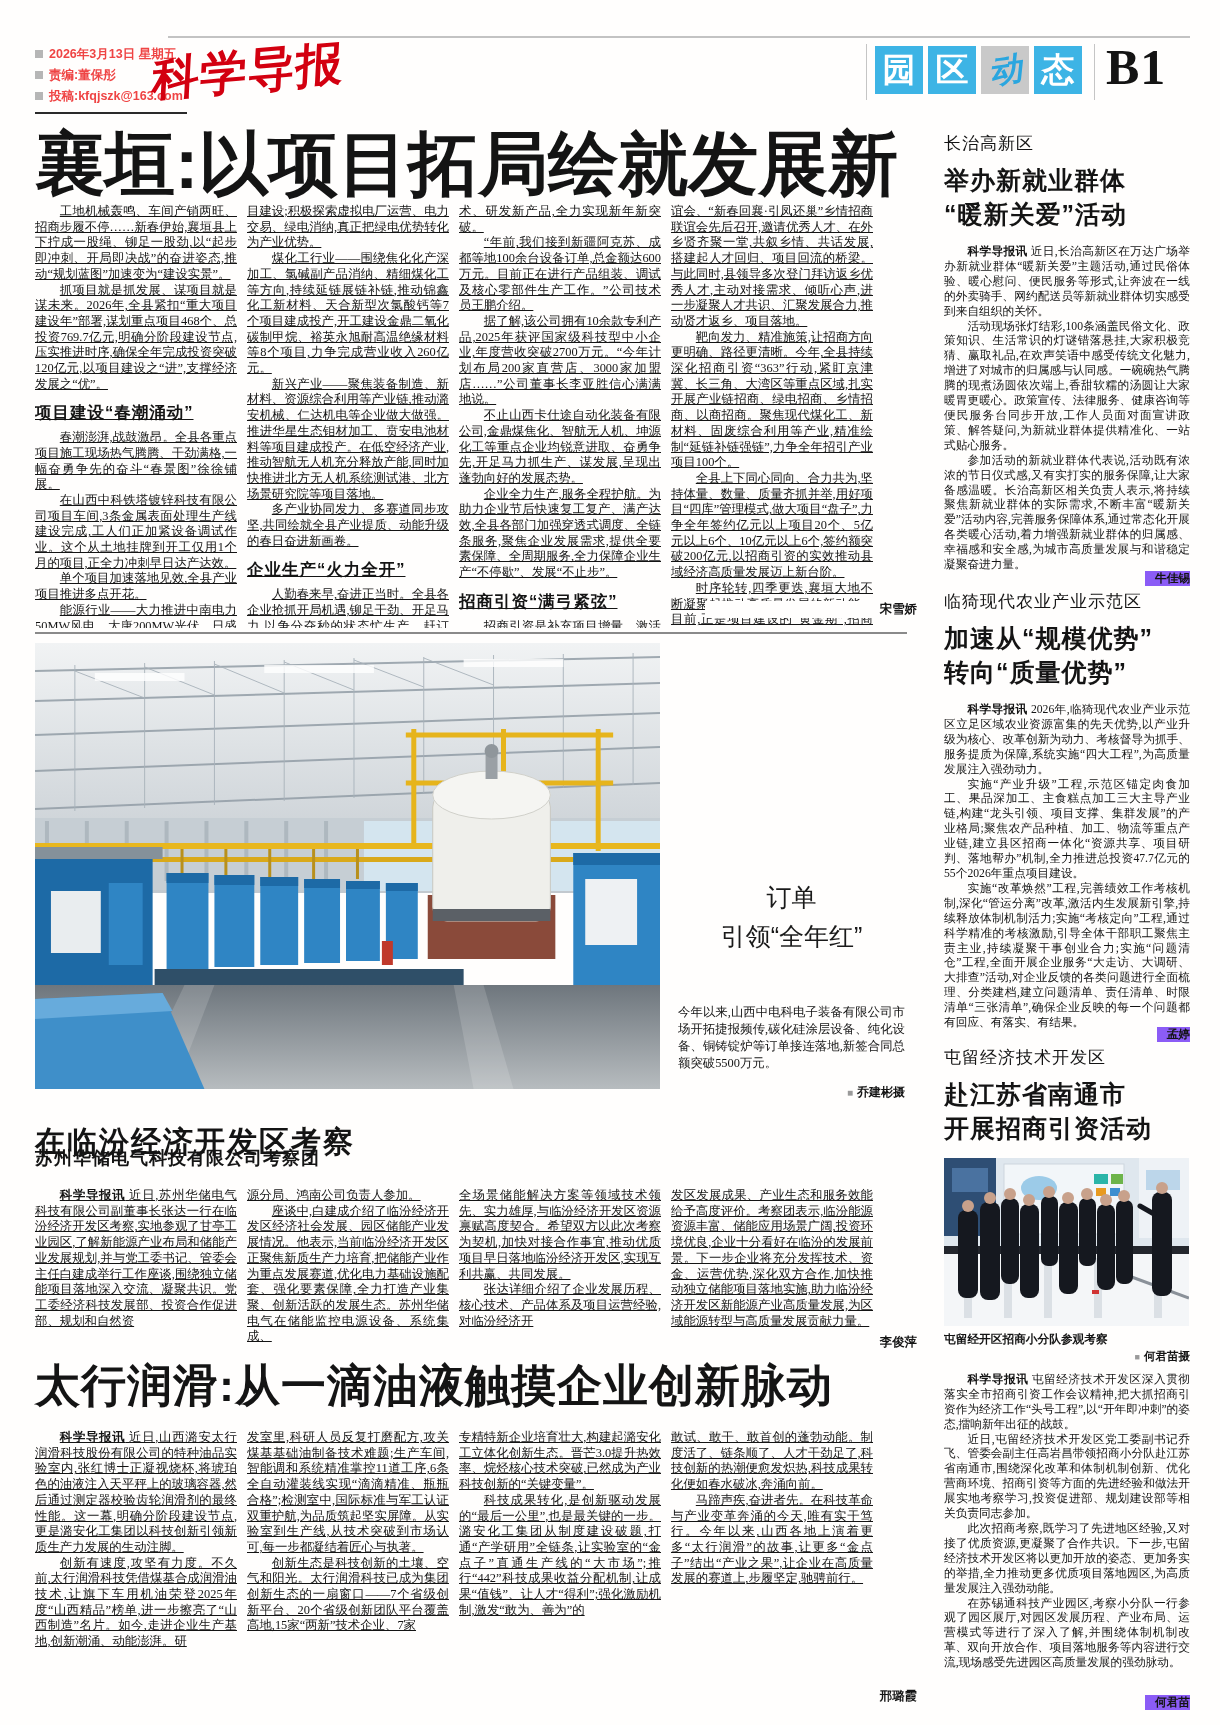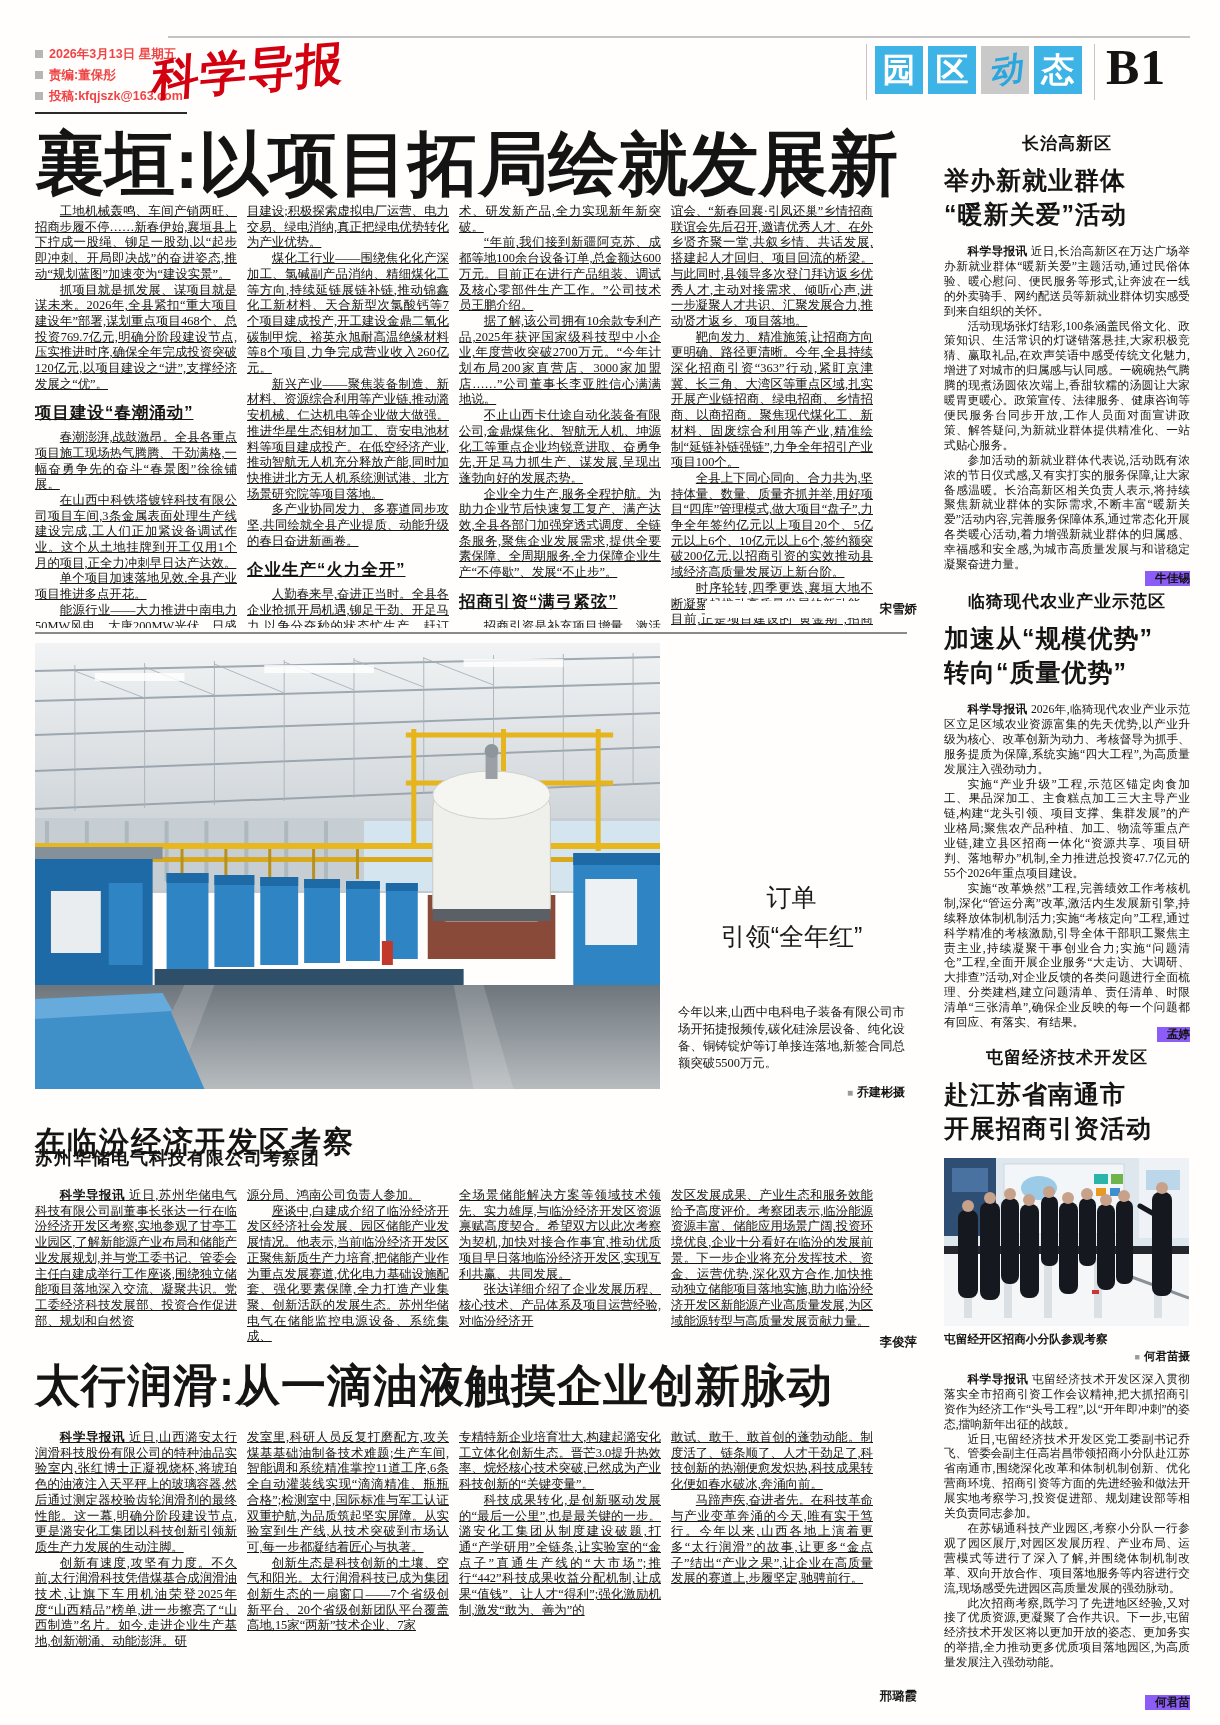--- a/index.html
+++ b/index.html
@@ -44,21 +44,21 @@
            line-height:17px;text-align:justify;}
   .capcredit{margin-top:12px;text-align:right;font-size:12px;font-weight:bold;}
   .capcredit .gs{color:#9a9a9a;font-size:10px;margin-right:4px;}
   
   .kick{position:absolute;left:35px;font-size:18px;font-weight:bold;letter-spacing:1px;}
   .midhl{position:absolute;left:35px;top:1122px;font-size:30px;font-weight:800;letter-spacing:2px;}
   .bothl{position:absolute;left:35px;top:1356px;font-size:45px;font-weight:900;
          letter-spacing:1px;white-space:nowrap;}
   
   .sb{position:absolute;left:944px;width:246px;overflow:hidden;}
-  .sb .skick{font-size:17px;font-weight:bold;margin:0 0 8px;letter-spacing:1px;text-align:center;}
+  .sb .skick{font-size:17px;font-weight:normal;margin:0 0 8px;letter-spacing:1px;}
   .sb .shl{font-size:25px;font-weight:800;line-height:34px;letter-spacing:1px;margin:0 0 13px;}
   .sb p{margin:0;text-indent:2em;font-family:"Liberation Serif","DejaVu Serif",serif;
         font-size:11.7px;line-height:14.9px;text-align:justify;}
   .sbyl{position:absolute;right:0;bottom:0;font-weight:bold;font-size:11.7px;
         background:#8b5cf6;padding-left:10px;}
   .sb .sphoto{width:245px;height:168px;margin:2px 0 6px;overflow:hidden;}
   .scap{font-size:12.2px;font-weight:bold;text-indent:0 !important;
         font-family:"Liberation Sans",sans-serif !important;}
   .scredit{text-align:right;font-size:11.5px;font-weight:bold;margin-top:2px;}
   .scredit .gs{color:#9a9a9a;font-size:9px;margin-right:4px;}
@@ -372,18 +372,18 @@
         </g>
       </svg>
     </div>
     <p class="scap">屯留经开区招商小分队参观考察</p>
     <div class="scredit">
       <span class="gs">■</span><span>何君苗摄</span>
     </div>
     <div style="height:8px;"></div>
     <p><span class="lead">科学导报讯</span> <span>屯留经济技术开发区深入贯彻落实全市招商引资工作会议精神,把大抓招商引资作为经济工作“头号工程”,以“开年即冲刺”的姿态,擂响新年出征的战鼓。</span></p>
     <p>近日,屯留经济技术开发区党工委副书记乔飞、管委会副主任高岩昌带领招商小分队赴江苏省南通市,围绕深化改革和体制机制创新、优化营商环境、招商引资等方面的先进经验和做法开展实地考察学习,投资促进部、规划建设部等相关负责同志参加。</p>
+    <p>此次招商考察,既学习了先进地区经验,又对接了优质资源,更凝聚了合作共识。下一步,屯留经济技术开发区将以更加开放的姿态、更加务实的举措,全力推动更多优质项目落地园区,为高质量发展注入强劲动能。</p>
     <p>在苏锡通科技产业园区,考察小分队一行参观了园区展厅,对园区发展历程、产业布局、运营模式等进行了深入了解,并围绕体制机制改革、双向开放合作、项目落地服务等内容进行交流,现场感受先进园区高质量发展的强劲脉动。</p>
-    <p>此次招商考察,既学习了先进地区经验,又对接了优质资源,更凝聚了合作共识。下一步,屯留经济技术开发区将以更加开放的姿态、更加务实的举措,全力推动更多优质项目落地园区,为高质量发展注入强劲动能。</p>
     <div class="sbyl">何君苗</div>
   </div>
 
 </div>
 
 </body></html>

